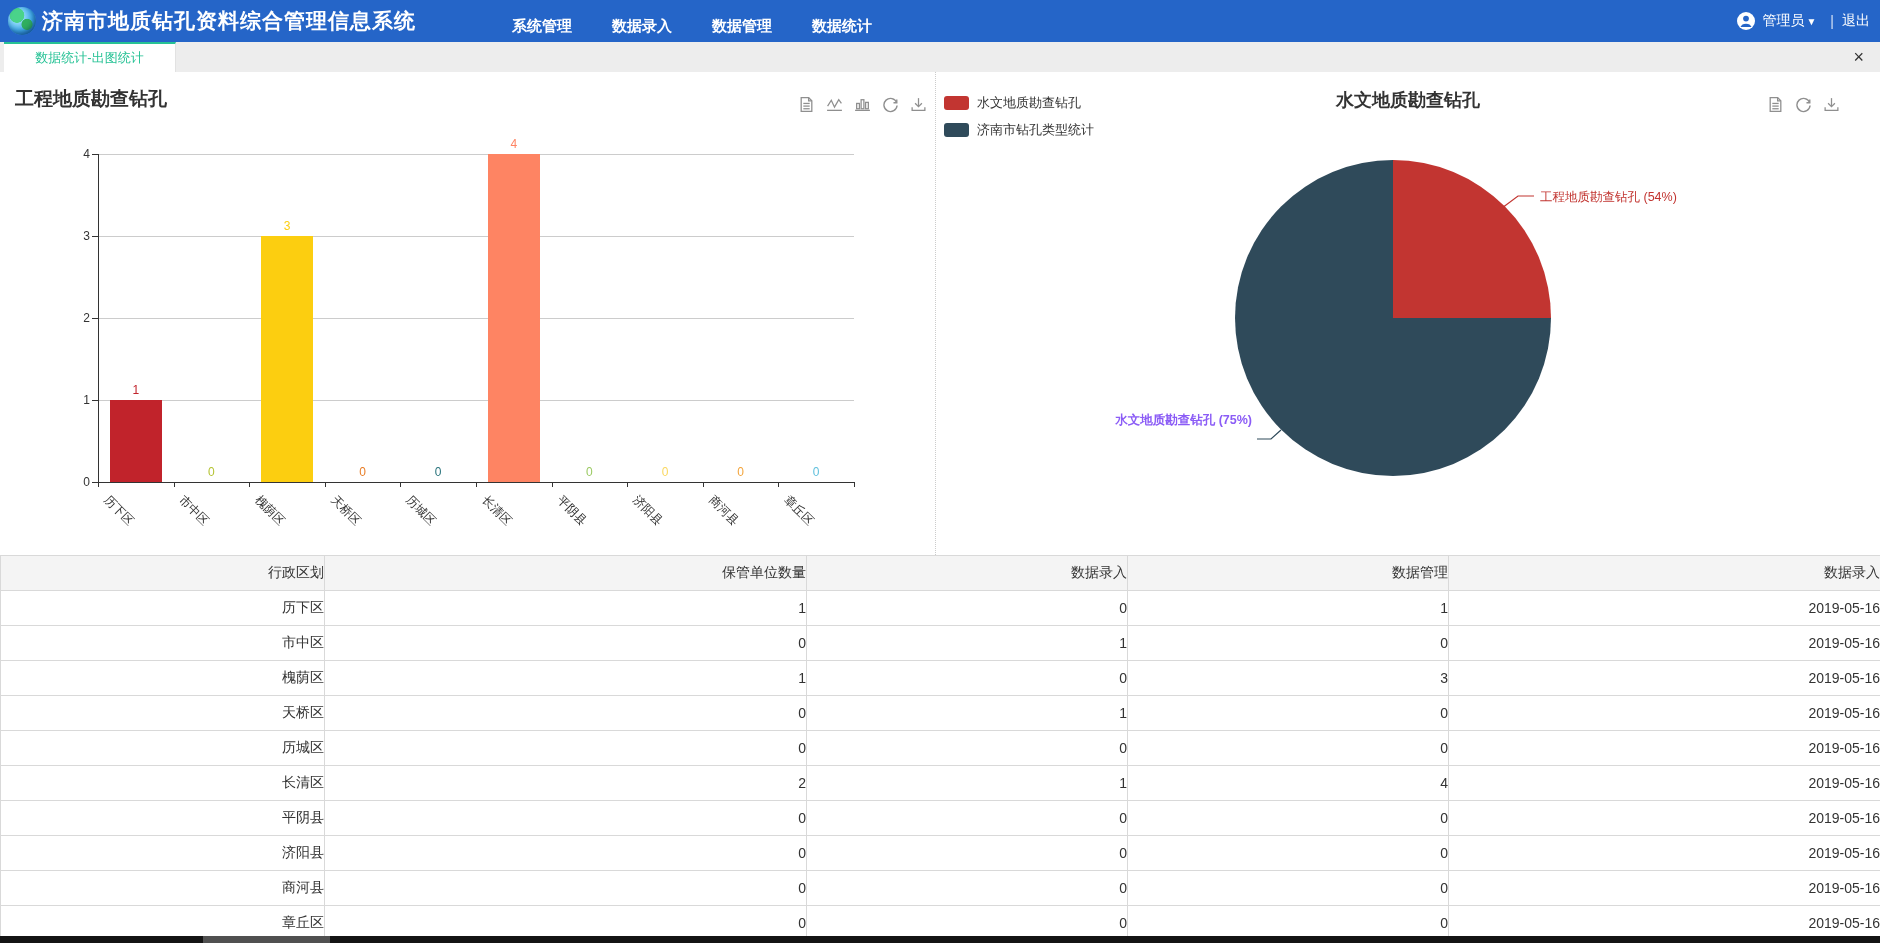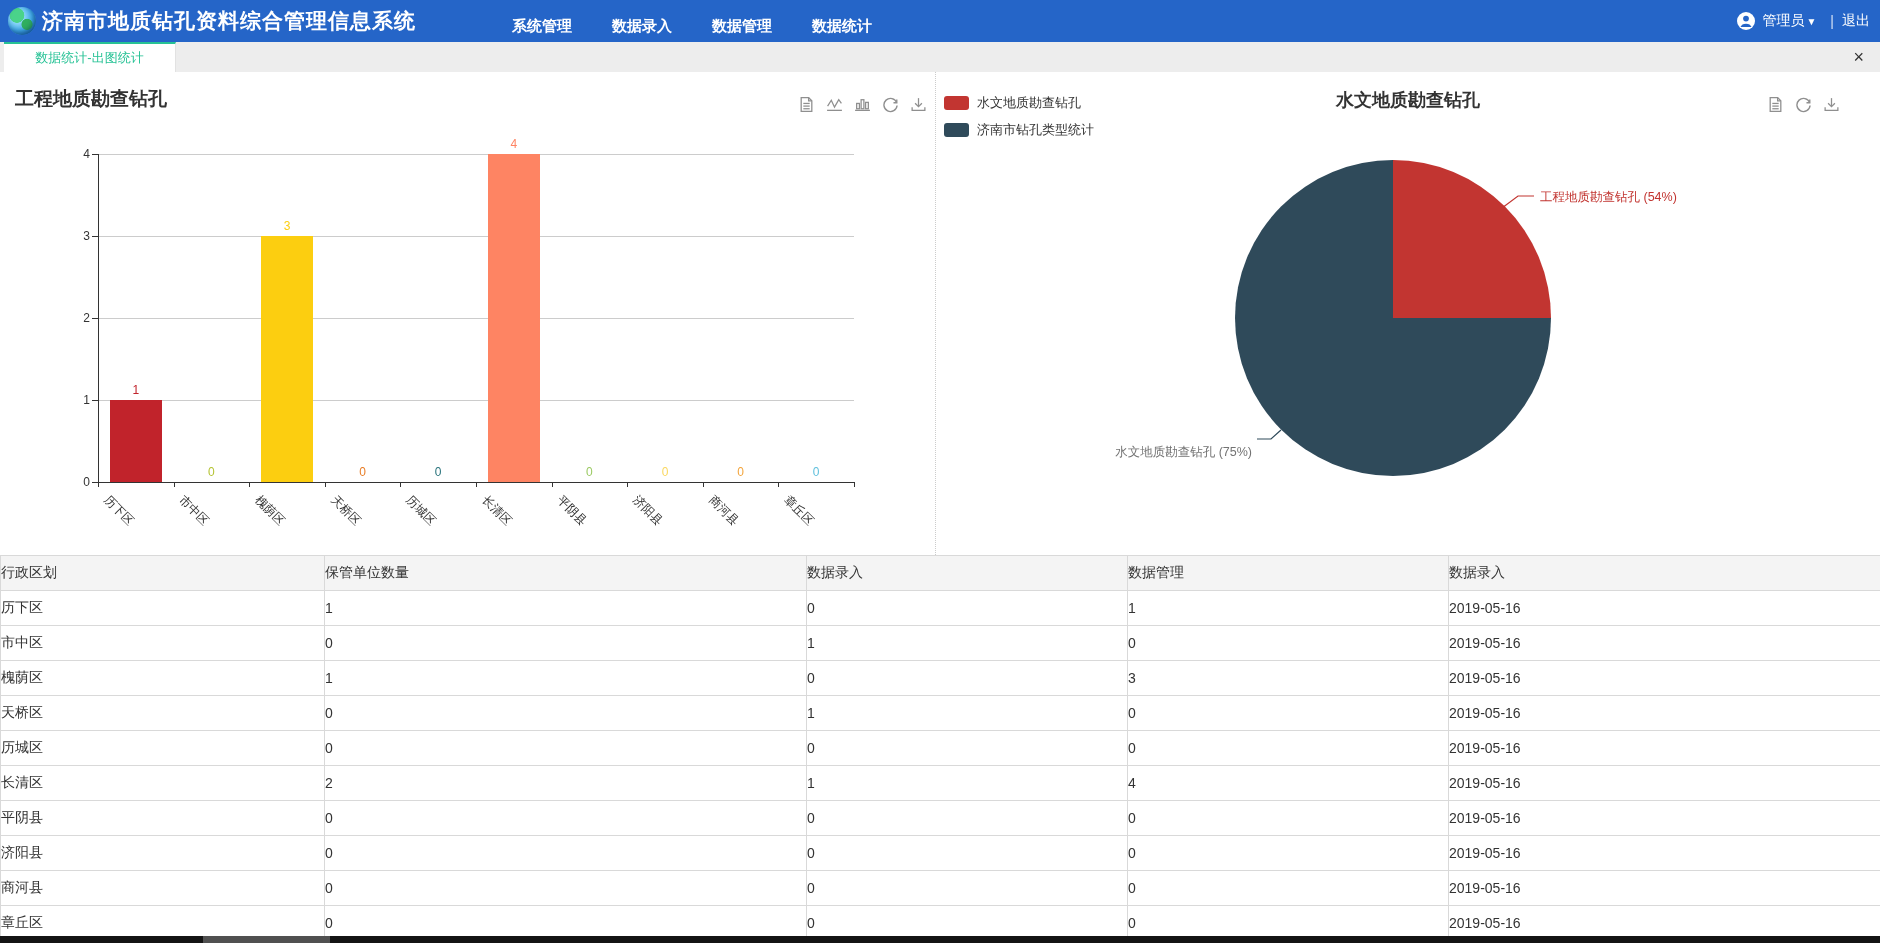--- a/index.html
+++ b/index.html
@@ -61,21 +61,21 @@
   .legend { position:absolute; left:8px; top:22px; }
   .legend-item { display:flex; align-items:center; margin-bottom:9px; cursor:pointer; }
   .swatch { width:25px; height:14px; border-radius:3px; margin-right:8px; }
   .legend-label { font-size:13px; color:#333; }
   #pie { position:absolute; border-radius:50%; }
   #pie-leaders { position:absolute; inset:0; pointer-events:none; }
   .callout { position:absolute; font-size:12.5px; white-space:nowrap; }
 
   
   table { width:1880px; border-collapse:collapse; table-layout:fixed; background:#fff; }
-  th, td { border:1px solid #d9d9d9; height:35px; text-align:left; font-size:14px; color:#333; font-weight:400; }
+  th, td { border:1px solid #d9d9d9; height:35px; text-align:right; font-size:14px; color:#333; font-weight:400; }
   th { background:#f4f4f4; }
 
   
   .bottom-strip { position:absolute; left:0; bottom:0; width:100%; height:7px; background:#141414; z-index:9; }
   .thumb { position:absolute; left:203px; top:0; width:127px; height:7px; background:#505050; }
 </style>
 </head>
 <body>
 
 <div class="app">
@@ -226,21 +226,21 @@
             <polyline points="4.8,6.8 8,10 11.2,6.8"></polyline>
             <polyline points="2,10.5 2,13.5 14,13.5 14,10.5"></polyline>
         </svg>
       </div>
       <div id="pie" style="left: 299px; top: 88px; height: 316px; width: 316px; background: conic-gradient(rgb(194, 53, 49) 0deg, rgb(194, 53, 49) 25%, rgb(47, 74, 90) 25%, rgb(47, 74, 90) 100%);"></div>
       <svg id="pie-leaders" width="945" height="483" viewBox="0 0 945 483">
         <polyline id="leader0" fill="none" stroke-width="1.2" points="566,136 582,124 598,124" stroke="#C23531"></polyline>
         <polyline id="leader1" fill="none" stroke-width="1.2" points="345,358 335,367 321,367" stroke="#2F4A5A"></polyline>
       </svg>
       <div class="callout" id="callout0" style="left: 604px; top: 117px; color: rgb(194, 53, 49);">工程地质勘查钻孔 (54%)</div>
-      <div class="callout" id="callout1" style="right: 628px; top: 372px; color: #737373;">水文地质勘查钻孔 (75%)</div>
+      <div class="callout" id="callout1" style="right: 628px; top: 340px; color: #8b5cf6; font-weight: bold;">水文地质勘查钻孔 (75%)</div>
     </section>
   </main>
 
   <table>
     <colgroup>
       <col style="width:324px">
         <col style="width:482px">
         <col style="width:321px">
         <col style="width:321px">
         <col style="width:432px">

